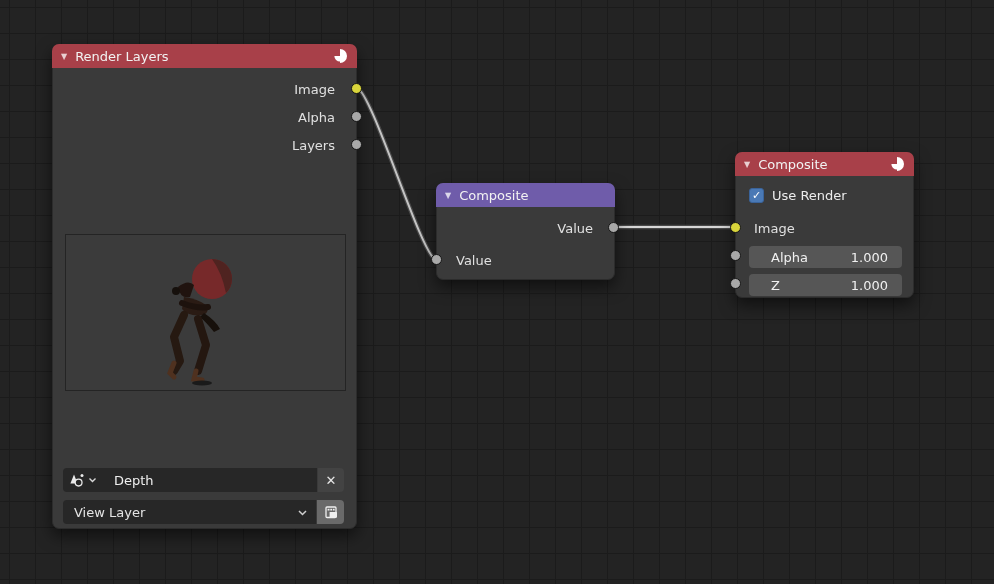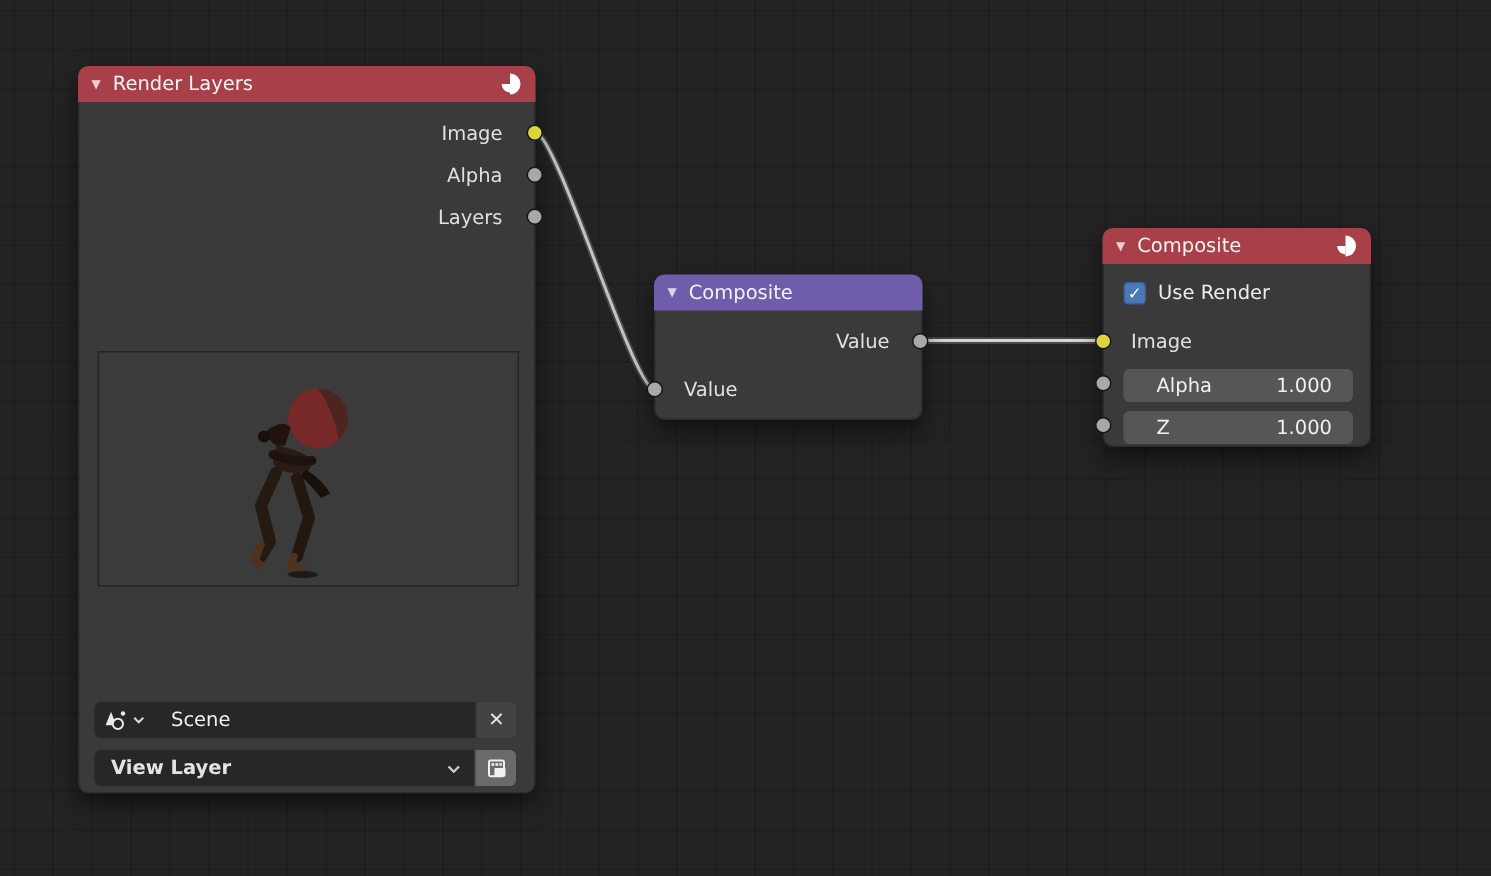--- a/index.html
+++ b/index.html
@@ -36,21 +36,21 @@
   .preview{
     position:absolute;left:12px;top:189px;width:281px;height:157px;
     background:#3b3b3b;border:1px solid #242424;box-sizing:border-box;
   }
   .widget-row{position:absolute;left:10px;right:12px;height:24px;display:flex;}
   .seg{background:#272727;display:flex;align-items:center;}
   .scene-iconseg{width:40px;border-radius:4px 0 0 4px;justify-content:center;gap:2px;}
   .scene-text{flex:1;color:#efefef;font-size:13px;padding-left:11px;}
   .xbtn{width:26px;margin-left:1px;border-radius:0 4px 4px 0;background:#434343;
         justify-content:center;color:#e6e6e6;font-size:13px;cursor:default;}
-  .vl-field{flex:1;border-radius:4px 0 0 4px;color:#e4e4e4;font-size:13px;padding:0 8px 0 11px;display:flex;align-items:center;font-weight:bold;}
+  .vl-field{flex:1;border-radius:4px 0 0 4px;color:#e4e4e4;font-size:13px;padding:0 8px 0 11px;display:flex;align-items:center;}
   .vl-field .spacer{flex:1;}
   .vl-btn{width:27px;margin-left:1px;border-radius:0 4px 4px 0;background:#6a6a6a;justify-content:center;}
   .checkbox{
     width:15px;height:15px;border-radius:3px;background:#4a79b5;border:1px solid #3a639a;
     color:#fff;font-size:11px;font-weight:bold;display:flex;align-items:center;justify-content:center;
     box-sizing:border-box;line-height:1;
   }
   .check-row{position:absolute;left:13px;display:flex;align-items:center;gap:8px;color:#ececec;font-size:13px;}
   .slider{
     position:absolute;left:13px;width:153px;height:22px;border-radius:4px;background:#565656;
@@ -128,21 +128,21 @@
       <div class="seg scene-iconseg">
         <svg width="17" height="15" viewBox="0 0 17 15">
           <path d="M5,1.5 L8.6,10.5 L1.4,10.5 Z" fill="#e9e9e9"></path>
           <circle cx="9.6" cy="9.6" r="3.4" fill="#272727" stroke="#e9e9e9" stroke-width="1.3"></circle>
           <circle cx="13" cy="2.6" r="1.5" fill="#e9e9e9"></circle>
         </svg>
         <svg width="9" height="8" viewBox="0 0 9 8">
           <polyline points="1.5,2.5 4.5,5.5 7.5,2.5" fill="none" stroke="#d8d8d8" stroke-width="1.4"></polyline>
         </svg>
       </div>
-      <div class="seg scene-text">Scene</div>
+      <div class="seg scene-text">Depth</div>
       <div class="seg xbtn">
         <span>✕</span>
       </div>
     </div>
 
     <div class="widget-row" style="top:455px;">
       <div class="seg vl-field">
         <span>View Layer</span>
         <span class="spacer"></span>
         <svg width="11" height="9" viewBox="0 0 11 9">

